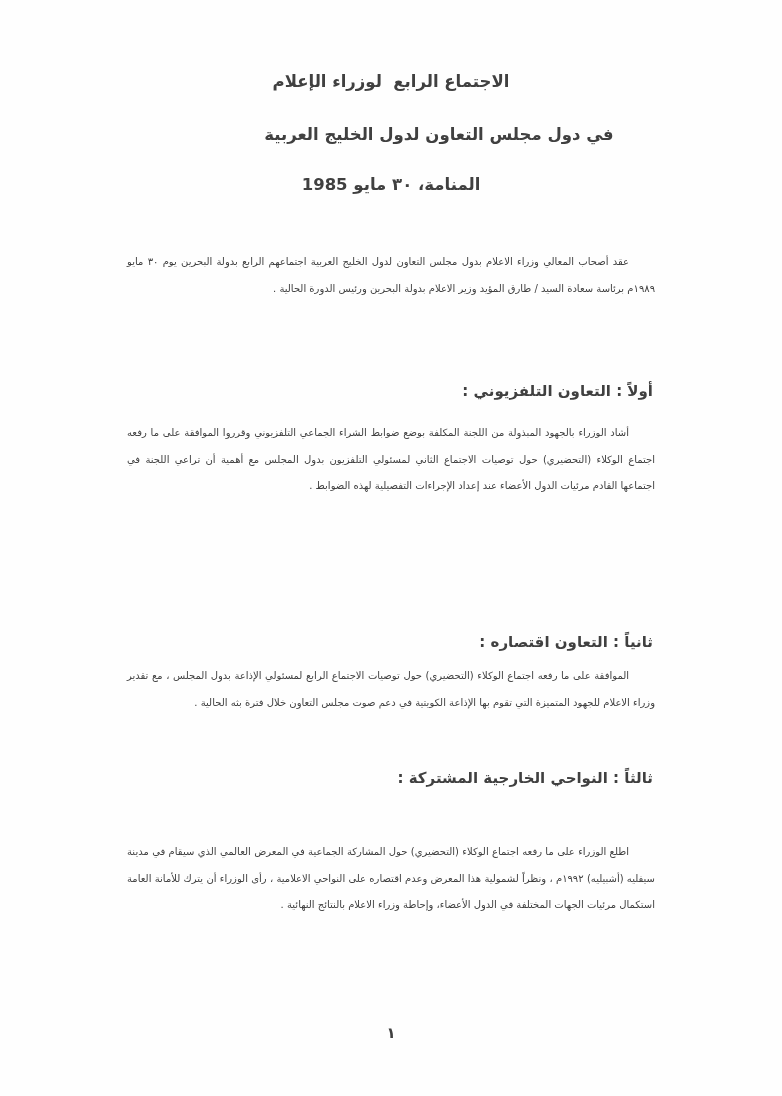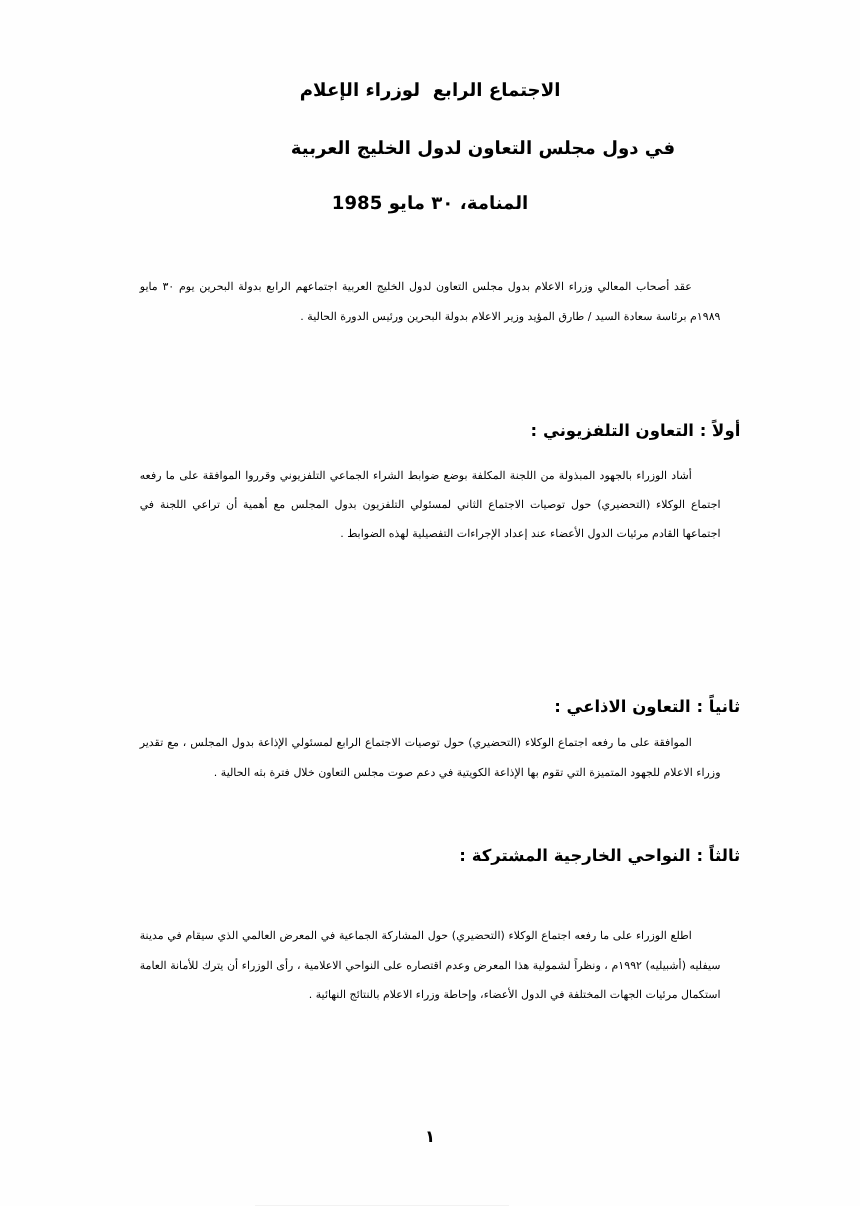--- a/index.html
+++ b/index.html
@@ -6,21 +6,21 @@
     margin: 0;
     padding: 0;
     background: #e8e8e8;
   }
   .page {
     position: relative;
     width: 782px;
     height: 1096px;
     margin: 0 auto;
     background: #fefefe;
-    color: #000000;
+    color: #404040;
     font-family: "DejaVu Sans", sans-serif;
     direction: rtl;
     overflow: hidden;
   }
   .title-line {
     position: absolute;
     left: 0;
     width: 100%;
     text-align: center;
     font-weight: bold;
@@ -37,21 +37,21 @@
     width: 528px;
     font-size: 10px;
     line-height: 26.5px;
     text-align: justify;
     text-align-last: right;
     text-indent: 26px;
   }
   .intro { top: 249px; }
   .sec-heading {
     position: absolute;
-    right: 109px;
+    right: 129px;
     width: 528px;
     font-weight: bold;
     font-size: 15px;
     text-align: right;
   }
   .h1 { top: 382px; }
   .p1 { top: 420px; }
   .h2 { top: 633px; }
   .p2 { top: 663px; }
   .h3 { top: 769px; }
@@ -76,21 +76,21 @@
   <div class="title-line t2">في دول مجلس التعاون لدول الخليج العربية</div>
 
   <div class="title-line t3">المنامة، ٣٠ مايو 1985</div>
 
   <div class="body-para intro">عقد أصحاب المعالي وزراء الاعلام بدول مجلس التعاون لدول الخليج العربية اجتماعهم الرابع بدولة البحرين يوم ٣٠ مايو ١٩٨٩م برئاسة سعادة السيد / طارق المؤيد وزير الاعلام بدولة البحرين ورئيس الدورة الحالية .</div>
 
   <div class="sec-heading h1">أولاً : التعاون التلفزيوني :</div>
 
   <div class="body-para p1">أشاد الوزراء بالجهود المبذولة من اللجنة المكلفة بوضع ضوابط الشراء الجماعي التلفزيوني وقرروا الموافقة على ما رفعه اجتماع الوكلاء (التحضيري) حول توصيات الاجتماع الثاني لمسئولي التلفزيون بدول المجلس مع أهمية أن تراعي اللجنة في اجتماعها القادم مرئيات الدول الأعضاء عند إعداد الإجراءات التفصيلية لهذه الضوابط .</div>
 
-  <div class="sec-heading h2">ثانياً : التعاون الاذاعي :</div>
+  <div class="sec-heading h2">ثانياً : التعاون اقتصاره :</div>
 
   <div class="body-para p2">الموافقة على ما رفعه اجتماع الوكلاء (التحضيري) حول توصيات الاجتماع الرابع لمسئولي الإذاعة بدول المجلس ، مع تقدير وزراء الاعلام للجهود المتميزة التي تقوم بها الإذاعة الكويتية في دعم صوت مجلس التعاون خلال فترة بثه الحالية .</div>
 
   <div class="sec-heading h3">ثالثاً : النواحي الخارجية المشتركة :</div>
 
   <div class="body-para p3">اطلع الوزراء على ما رفعه اجتماع الوكلاء (التحضيري) حول المشاركة الجماعية في المعرض العالمي الذي سيقام في مدينة سيفليه (أشبيليه) ١٩٩٢م ، ونظراً لشمولية هذا المعرض وعدم اقتصاره على النواحي الاعلامية ، رأى الوزراء أن يترك للأمانة العامة استكمال مرئيات الجهات المختلفة في الدول الأعضاء، وإحاطة وزراء الاعلام بالنتائج النهائية .</div>
 
   <div class="page-number">١</div>
 
 </div>

